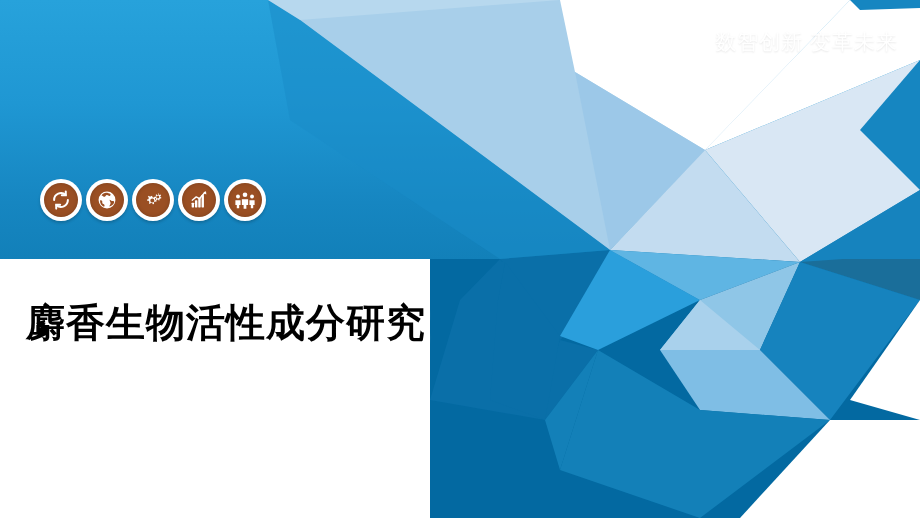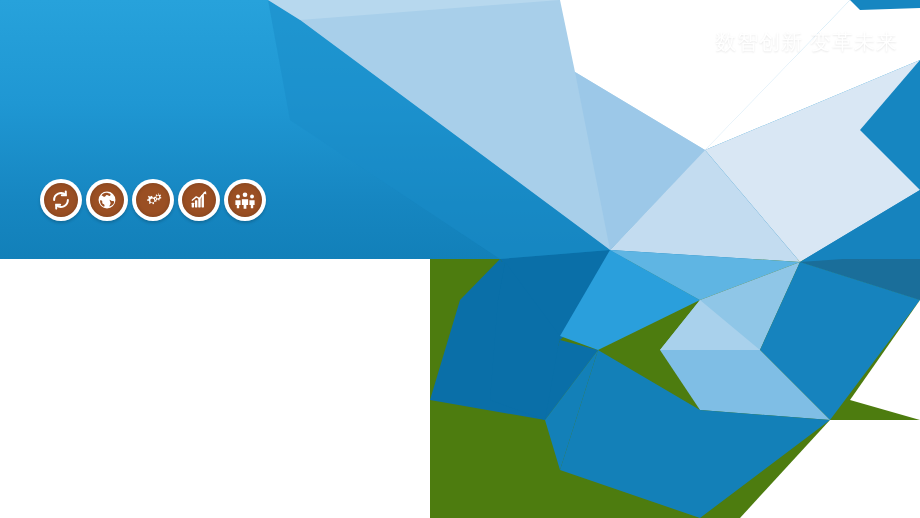--- a/index.html
+++ b/index.html
@@ -5,21 +5,21 @@
   html, body {
     margin: 0;
     padding: 0;
     background: #ffffff;
   }
   #slide {
     position: relative;
     width: 920px;
     height: 518px;
     overflow: hidden;
-    background: #4d7c0f;
+    background: #0369a1;
     font-family: "Liberation Sans", "DejaVu Sans", sans-serif;
   }
   
   .blue-band {
     position: absolute;
     left: 0; top: 0;
     width: 920px; height: 259px;
     background: linear-gradient(180deg, #27A2DB 0%, #1F97D3 40%, #1686C1 78%, #1280B9 100%);
   }
   
@@ -205,14 +205,15 @@
           <circle cx="5.4" cy="8.2" r="2.1"></circle>
           <path d="M2.6 12.2h5.6v5.1H6.7v3.7H4.1v-3.7H2.6z"></path>
           <circle cx="20.6" cy="8.2" r="2.1"></circle>
           <path d="M17.8 12.2h5.6v5.1h-1.5v3.7h-2.6v-3.7h-1.5z"></path>
         </svg>
       </span>
     </div>
 
   </div>
 
+  <div class="title">麝香生物活性成分研究</div>
 
 </div>
 
 </body></html>

